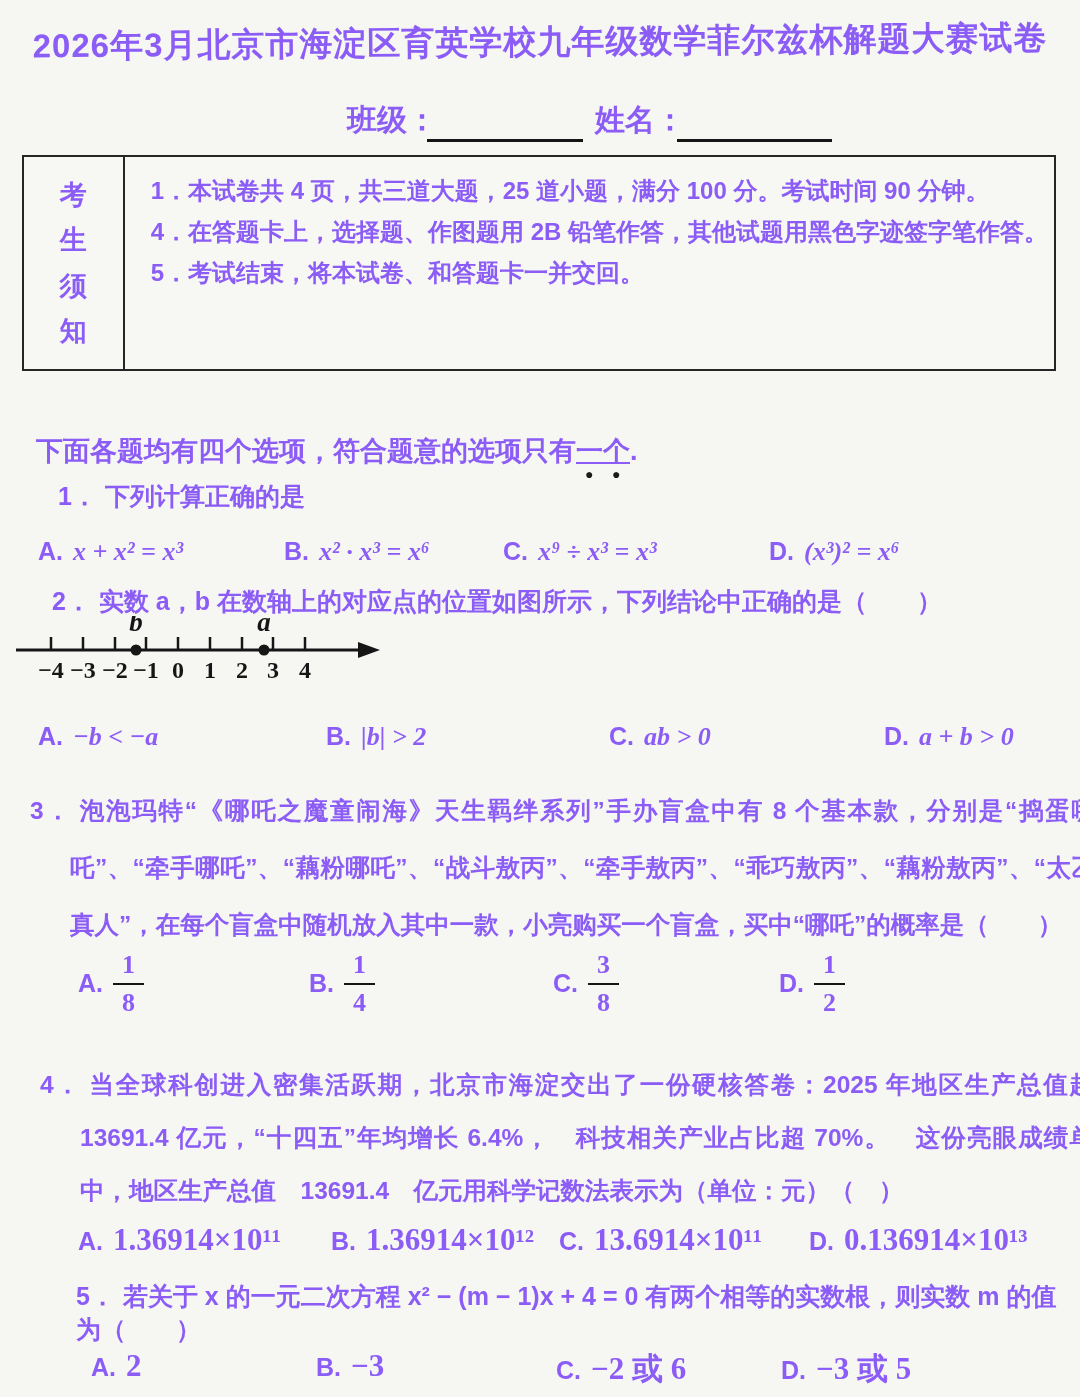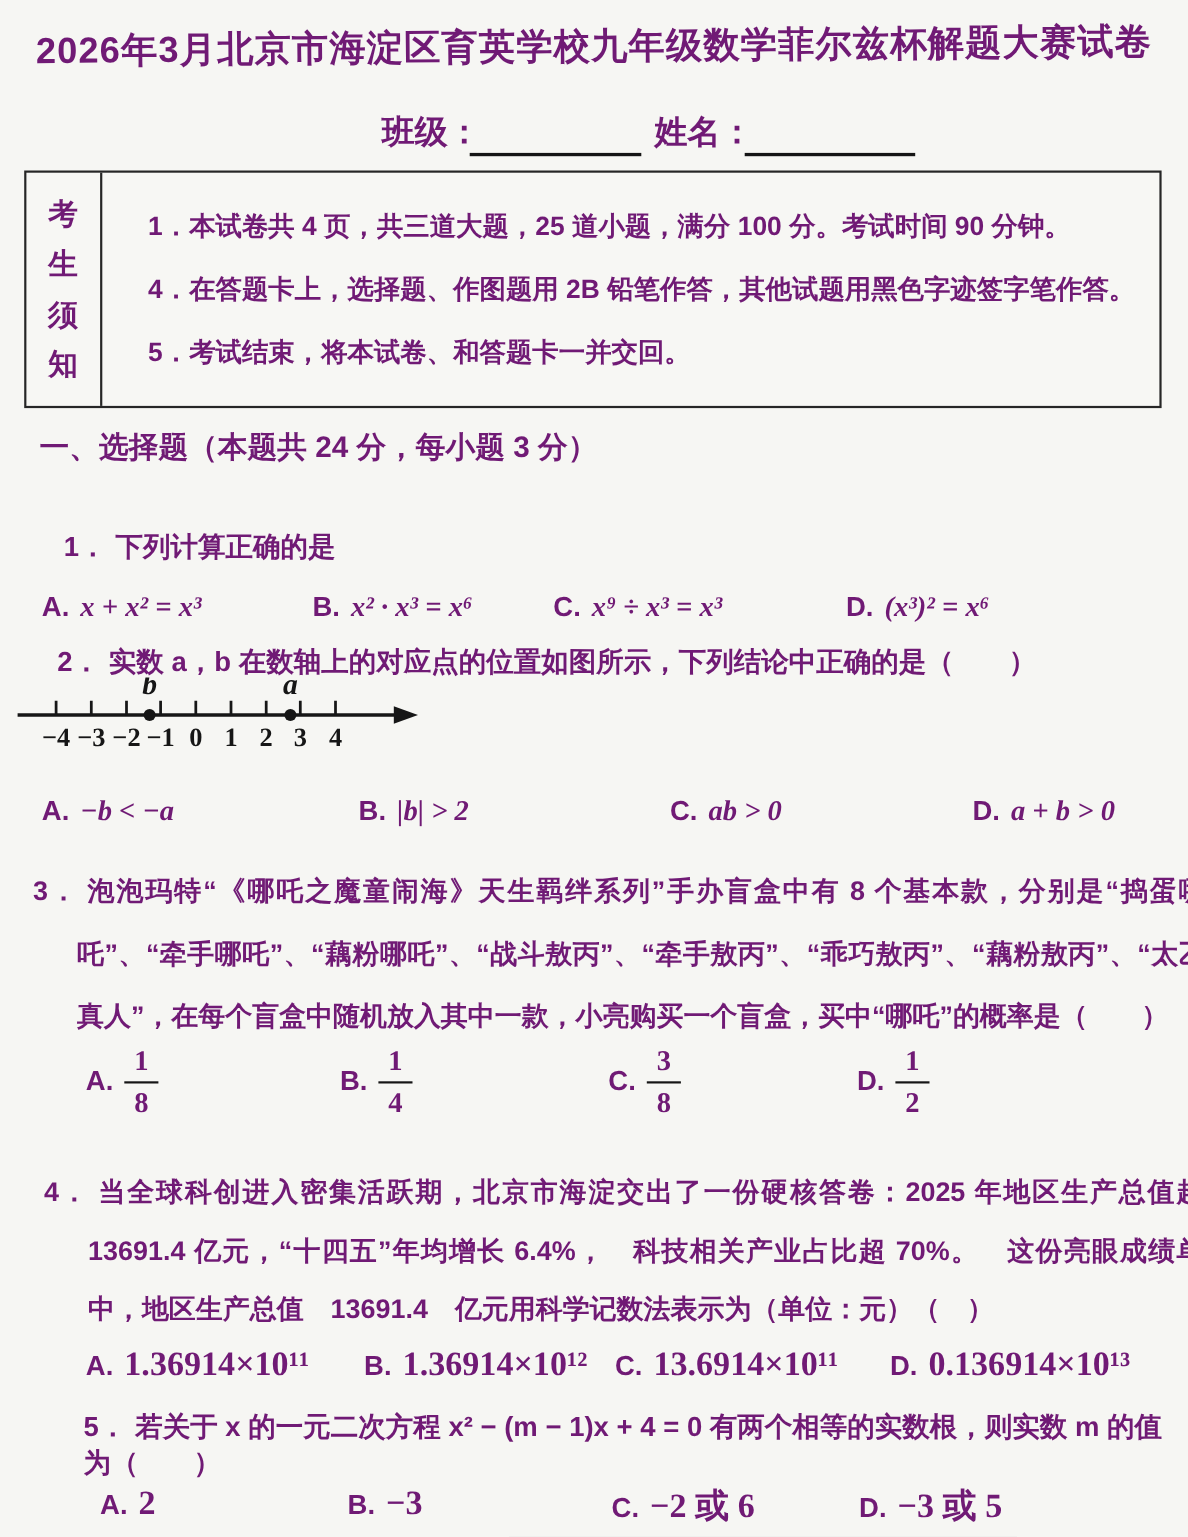--- a/index.html
+++ b/index.html
@@ -1,18 +1,18 @@
 <!DOCTYPE html>
 <html><head>
 <meta charset="utf-8">
 <style>
   html,body{margin:0;padding:0;background:#e8e8e6;}
   .paper{
     position:relative;width:1080px;height:1397px;margin:0 auto;
-    background:#f6f6f3;color:#701a75;overflow:hidden;
+    background:#f6f6f3;color:#8b5cf6;overflow:hidden;
     font-family:"Liberation Sans",sans-serif;
   }
   
   .title{
     position:absolute;top:20px;left:0;width:100%;margin:0;
     text-align:center;font-size:33px;font-weight:700;letter-spacing:1px;
     transform:rotate(-0.5deg);
   }
   .fillin{position:absolute;top:100px;left:0;width:100%;height:48px;text-decoration:underline;}
   .fi-label{position:absolute;top:0;font-size:30px;font-weight:700;}
@@ -21,21 +21,21 @@
   .notice{
     position:absolute;top:155px;left:22px;width:1034px;height:216px;
     border:2.5px solid #262626;display:flex;box-sizing:border-box;background:#f7f7f4;
   }
   .notice-side{
     width:110px;border-right:2.5px solid #262626;box-sizing:border-box;
     display:flex;flex-direction:column;justify-content:space-evenly;align-items:center;
     padding:10px 0;font-size:27px;font-weight:700;
   }
   .notice-body{flex:1;padding:13px 6px 0 26px;}
-  .notice-item{margin:16px;font-size:24px;font-weight:600;line-height:41px;white-space:nowrap;}
+  .notice-item{margin:0;font-size:24px;font-weight:600;line-height:41px;white-space:nowrap;}
   
   .sec-heading{position:absolute;top:388px;left:36px;font-size:27px;font-weight:700;}
   .sec-sub{position:absolute;top:433px;left:36px;font-size:27px;font-weight:700;}
   .em-dots{
     text-emphasis:filled circle #1b1b1b;-webkit-text-emphasis:filled circle #1b1b1b;
     text-emphasis-position:under right;-webkit-text-emphasis-position:under;
     text-decoration:underline;text-underline-offset:2px;
   }
   
   .stem{position:absolute;font-size:25px;font-weight:600;margin-left:36px;}
@@ -87,22 +87,24 @@
       <span>须</span>
       <span>知</span>
     </div>
     <div class="notice-body">
       <p class="notice-item">1．本试卷共 4 页，共三道大题，25 道小题，满分 100 分。考试时间 90 分钟。</p>
       <p class="notice-item">4．在答题卡上，选择题、作图题用 2B 铅笔作答，其他试题用黑色字迹签字笔作答。</p>
       <p class="notice-item">5．考试结束，将本试卷、和答题卡一并交回。</p>
     </div>
   </div>
 
-  <div class="sec-heading">一、选择题（本题共 24 分，每小题 3 分）</div>
-
+
+  <div class="sec-sub">
+    <span>下面各题均有四个选项，符合题意的选项只有</span><span class="em-dots">一个</span><span>.</span>
+  </div>
 
   <div class="stem" style="top:480px;left:22px">
     <span class="qno">1．</span><span>下列计算正确的是</span>
   </div>
   <div class="opt-row" style="top:537px">
     <span class="opt" style="left:22px"><span class="opt-label">A.</span><span class="math">x + x² = x³</span></span>
     <span class="opt" style="left:268px"><span class="opt-label">B.</span><span class="math">x² · x³ = x⁶</span></span>
     <span class="opt" style="left:487px"><span class="opt-label">C.</span><span class="math">x⁹ ÷ x³ = x³</span></span>
     <span class="opt" style="left:753px"><span class="opt-label">D.</span><span class="math">(x³)² = x⁶</span></span>
   </div>

